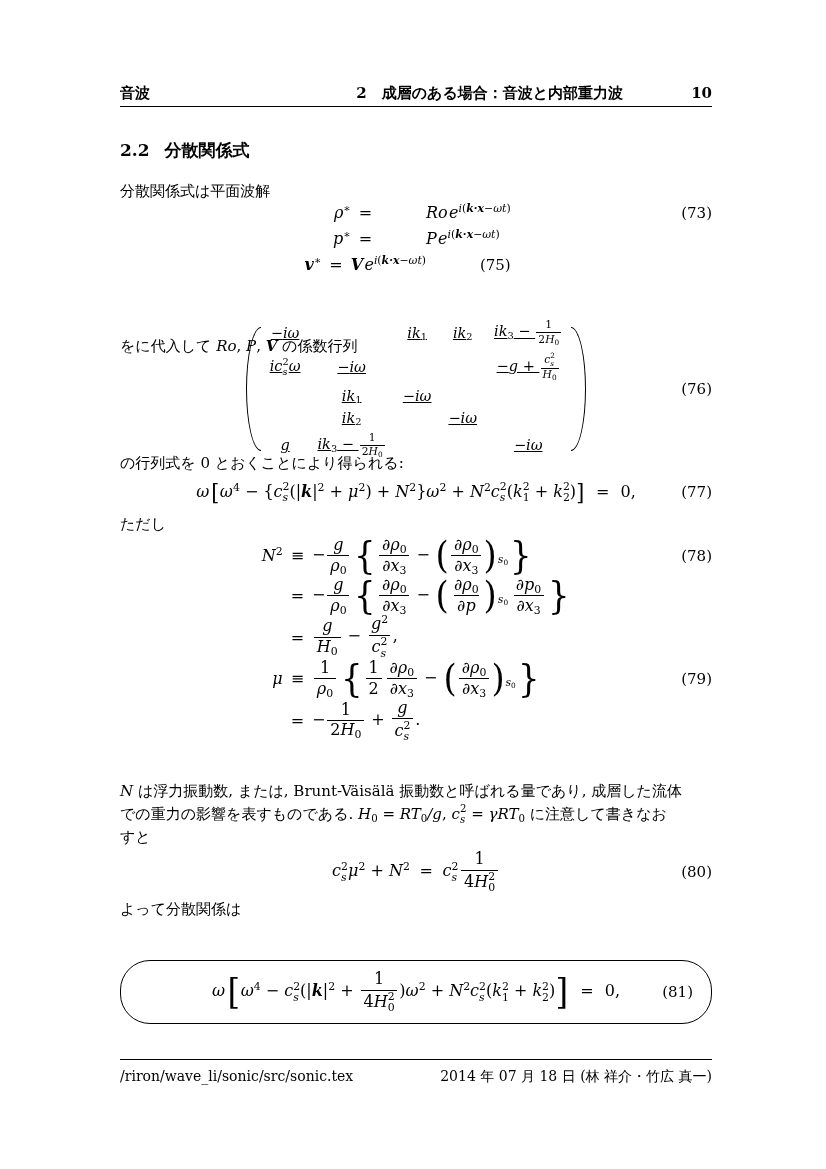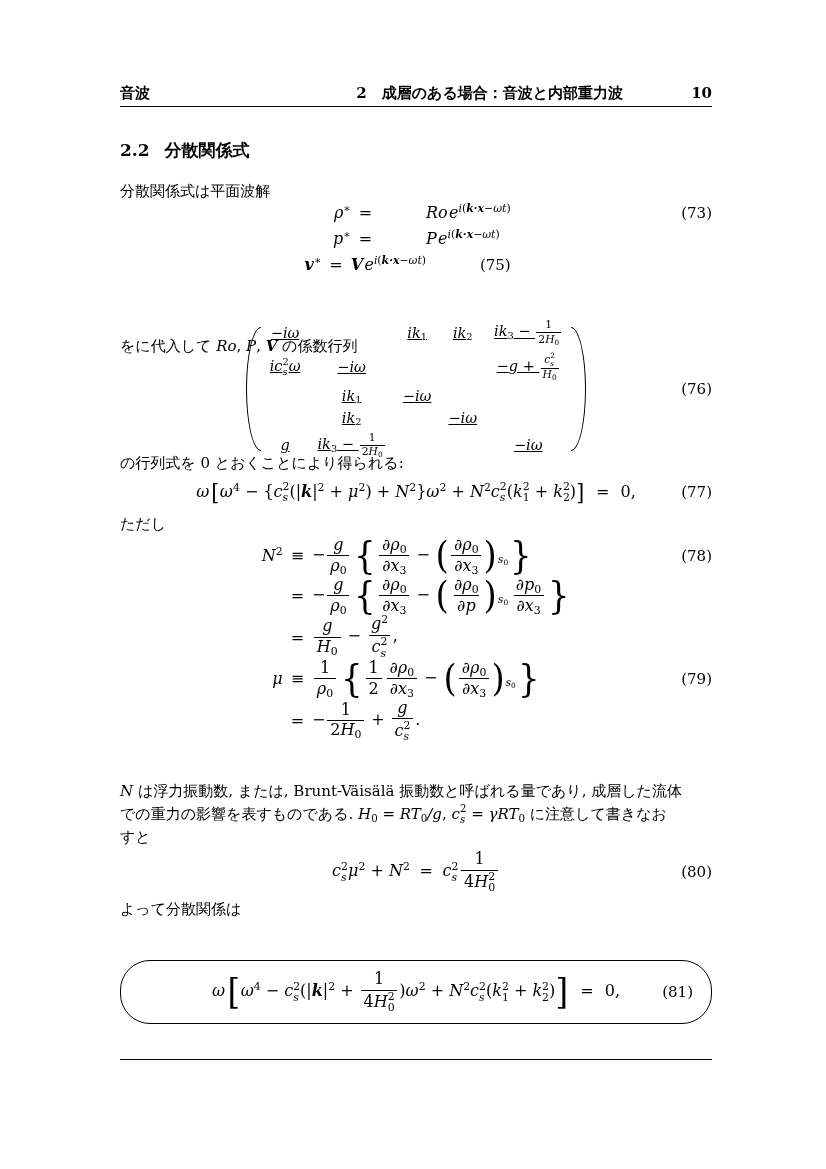--- a/index.html
+++ b/index.html
@@ -305,14 +305,18 @@
             <span><span class="m-r">1</span></span>
           </span><span class="m-r"> + </span><span class="m-i">k</span><span class="ss">
             <span><span class="m-r">2</span></span>
             <span><span class="m-r">2</span></span>
           </span><span class="m-r">)</span><span class="bigd" style="font-size: 2.2em;">]</span><span class="msp" style="width: 0.7em;"></span><span class="m-r">=</span><span class="msp" style="width: 0.7em;"></span><span class="m-r">0,</span></span>
       <span class="eqn">(81)</span>
     </div>
   </div>
 
   <div class="abs hrule" style="top:1059px;height:1.2px;"></div>
+  <div class="abs ftr">
+    <span>/riron/wave_li/sonic/src/sonic.tex</span>
+    <span>2014 年 07 月 18 日 (林 祥介・竹広 真一)</span>
+  </div>
 
 </div>
 
 </body></html>

